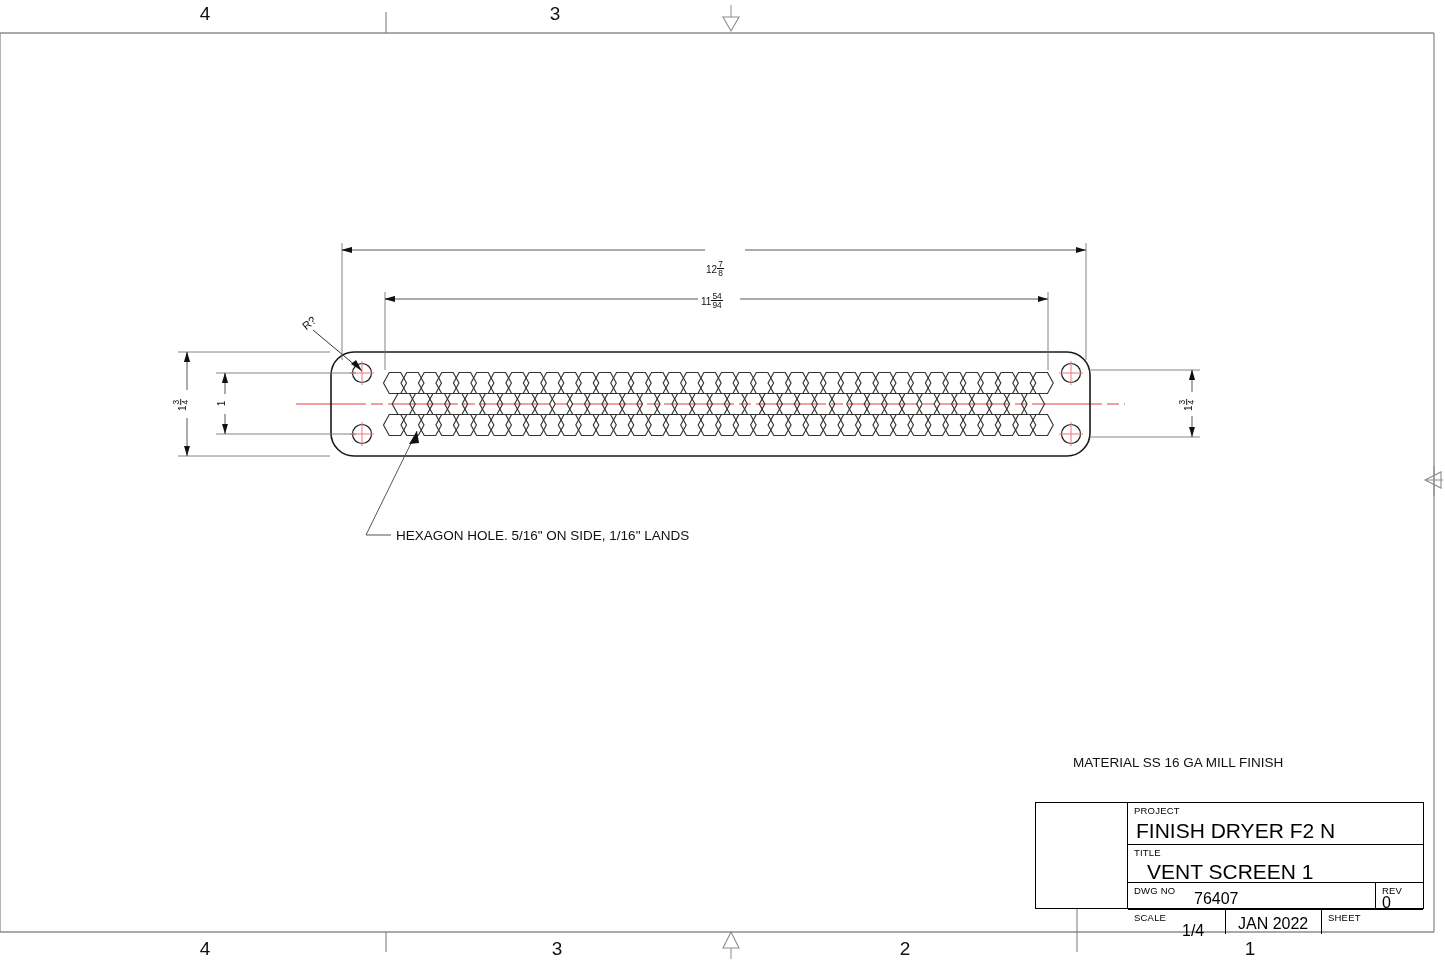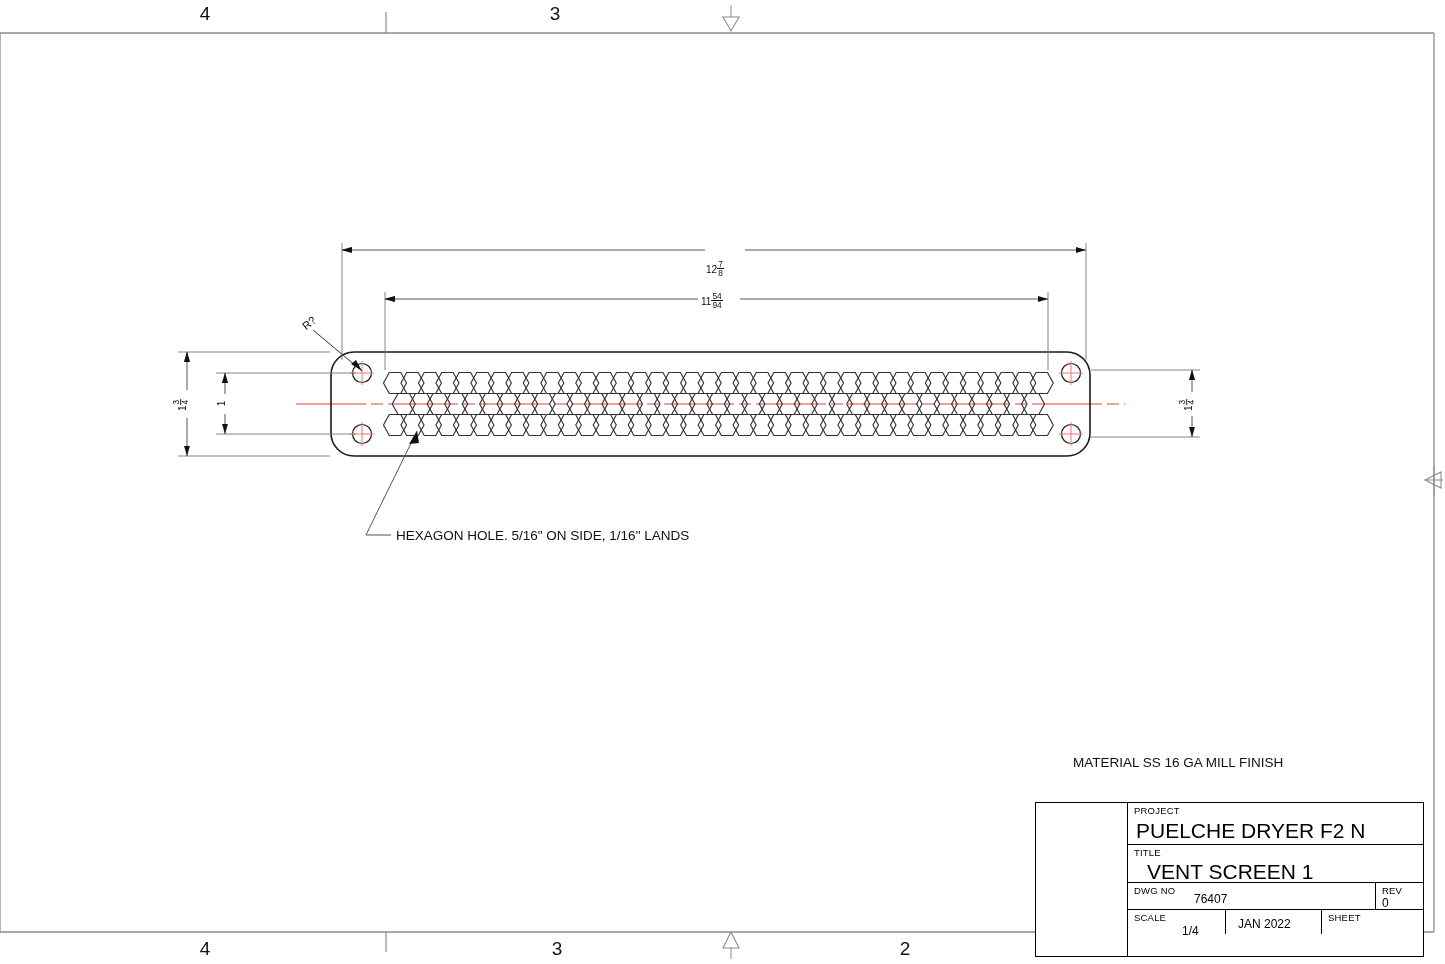--- a/index.html
+++ b/index.html
@@ -31,21 +31,21 @@
     text-align: center;
     width: 40px;
     user-select: none;
   }
   
   #title-block {
     position: absolute;
     left: 1035px;
     top: 802px;
     width: 389px;
-    height: 155px;
+    height: 107px;
     border: 1.1px solid #000;
     box-sizing: border-box;
     background: #fff;
   }
   .tb-logo-cell {
     position: absolute;
     left: 0; top: 0;
     width: 92px; height: 100%;
     border-right: 1.1px solid #000;
     box-sizing: border-box;
@@ -77,21 +77,21 @@
     line-height: 24px;
     white-space: nowrap;
   }
   .tb-val-big2 {
     font-size: 21px;
     padding-left: 19px;
     line-height: 24px;
     white-space: nowrap;
   }
   .tb-val-med {
-    font-size: 12px;
+    font-size: 16px;
     line-height: 16px;
     white-space: nowrap;
   }
   .row-project { height: 42px; }
   .row-title   { height: 38px; }
   .row-dwg     { height: 27px; }
   .row-scale   { height: 24px; }
   .cell-rev {
     position: absolute;
     right: 0; top: 0;
@@ -415,21 +415,21 @@
   <div class="note-text" style="left:1073px; top:755px;">MATERIAL SS 16 GA MILL FINISH</div>
 
   <div id="title-block">
 
     <div class="tb-logo-cell"></div>
 
     <div class="tb-right">
 
       <div class="tb-row row-project">
         <span class="tb-lbl">PROJECT</span>
-        <div class="tb-val-big" style="margin-top:-2px;">PUELCHE DRYER F2 N</div>
+        <div class="tb-val-big" style="margin-top:-2px;">FINISH DRYER F2 N</div>
       </div>
 
       <div class="tb-row row-title">
         <span class="tb-lbl">TITLE</span>
         <div class="tb-val-big2" style="margin-top:-3px;">VENT SCREEN 1</div>
       </div>
 
       <div class="tb-row row-dwg">
         <span class="tb-lbl">DWG NO</span>
         <span class="tb-val-med inline-val" style="left:66px; top:8px;">76407</span>

